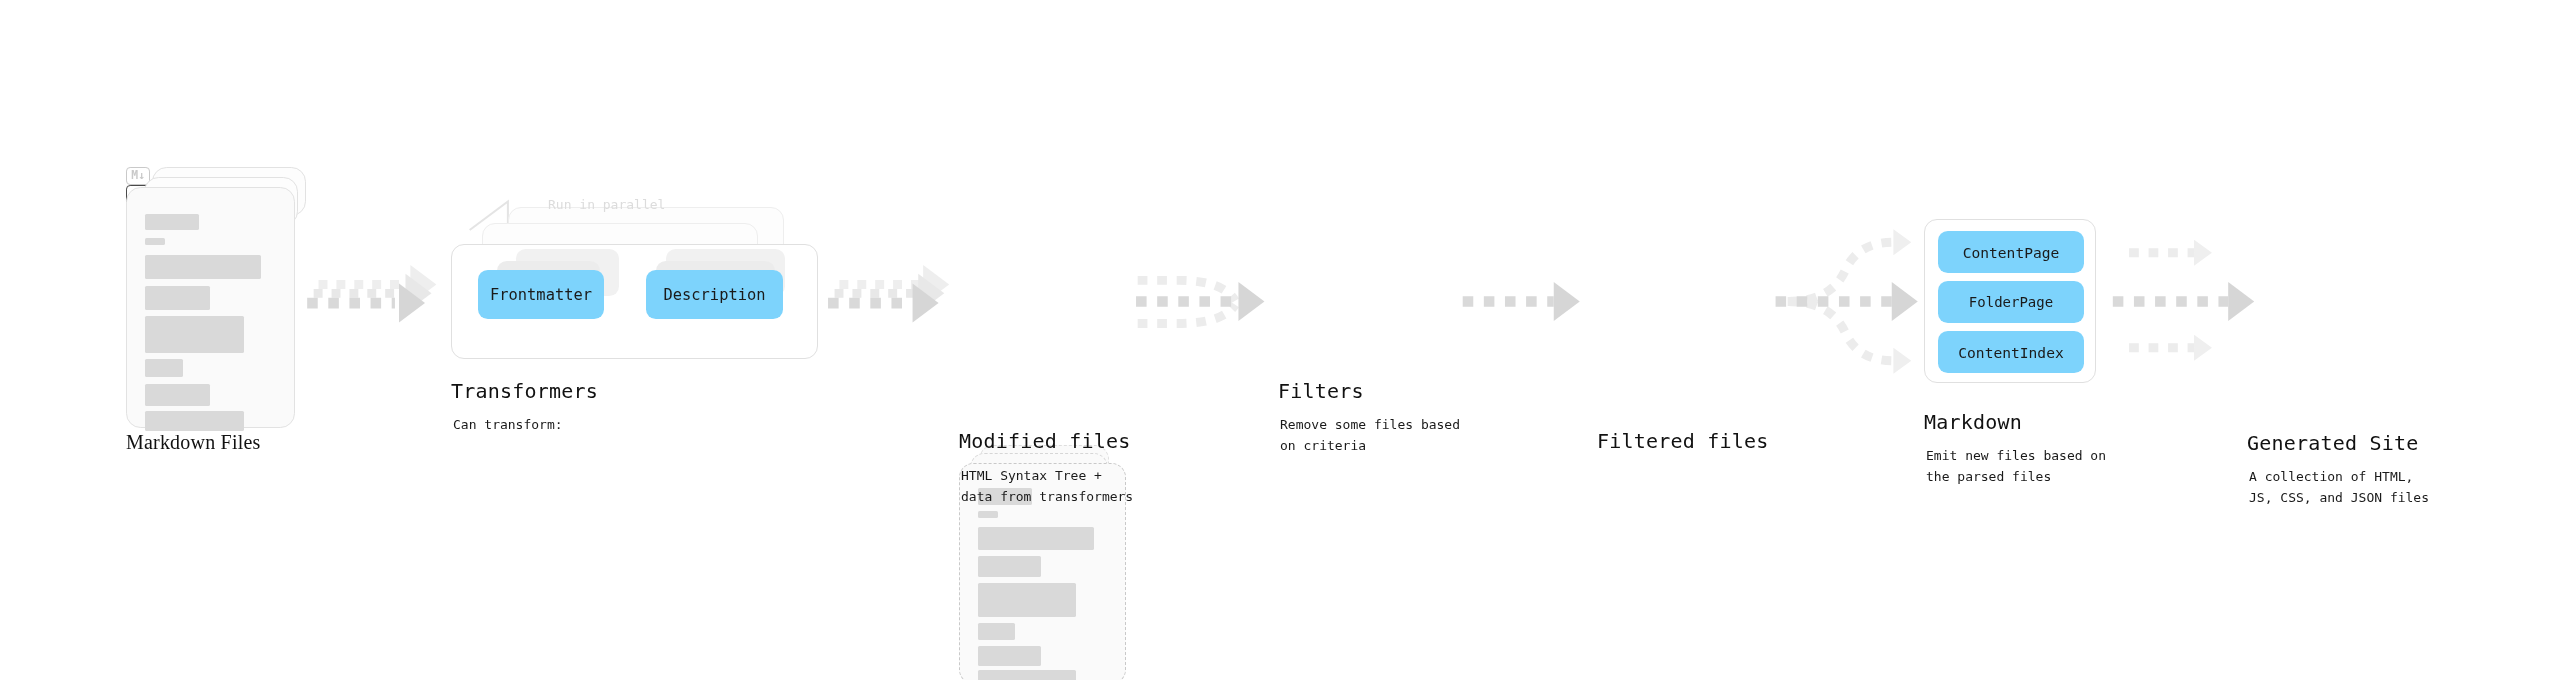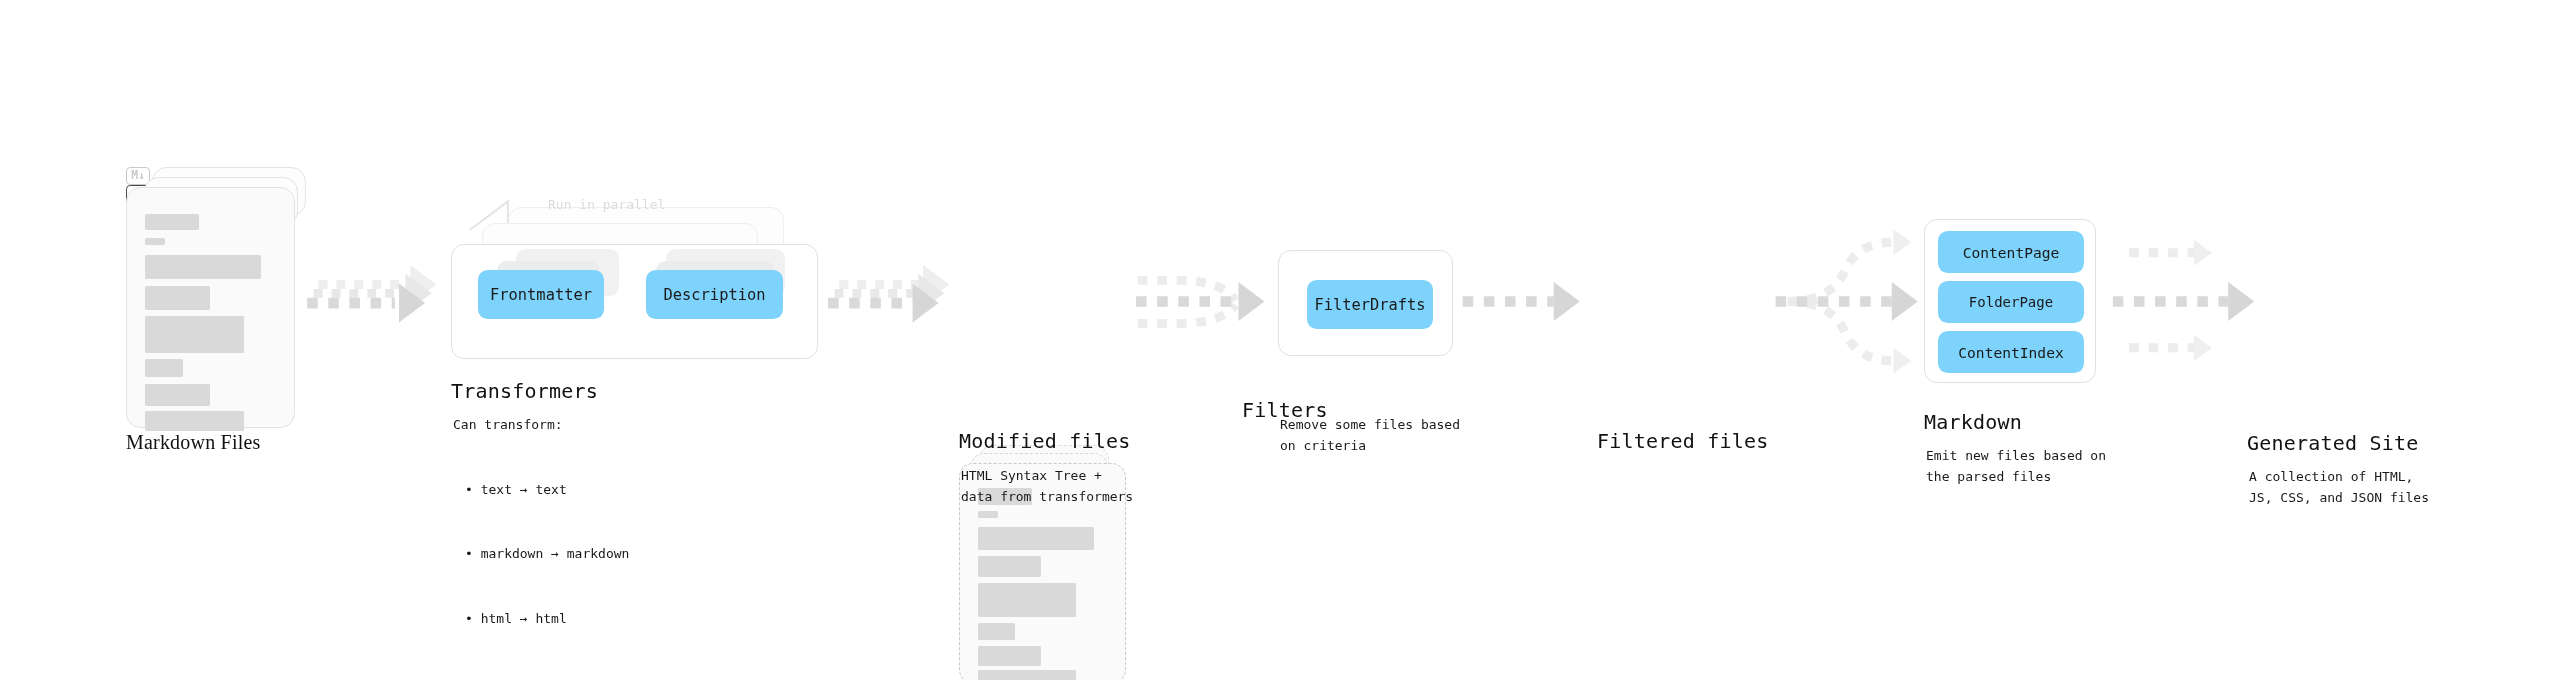--- a/index.html
+++ b/index.html
@@ -242,50 +242,40 @@
     <div class="chip ghost" style="left:205px; top:54px; width:119px; height:47px;"></div>
 
     <div class="chip" style="left:27px; top:63px; width:126px; height:49px;">Frontmatter</div>
     <div class="chip" style="left:195px; top:63px; width:137px; height:49px;">Description</div>
   </div>
 
   <div class="parallel-label" style="left:520px; top:197px;margin-left:28px;">Run in parallel</div>
 
   <div class="title" style="left:451px; top:379px;">Transformers</div>
   <div class="desc" style="left:453px; top:414px;">Can transform:</div>
-  <div class="desc-list" style="left:465px; top:436px;">
-    <div>•&nbsp;<span>text → text</span></div>
-    <div>•&nbsp;<span>markdown → markdown</span></div>
-    <div>•&nbsp;<span>html → html</span></div>
-  </div>
 
   <div class="node card-stack" style="left:959px; top:185px; width:187px; height:244px;">
     <div class="card dashed" style="left:19.5px; top:0px; width:130px; height:36px; border-color:#dedede;"></div>
     <div class="card dashed" style="left:11.4px; top:8.1px; width:138px; height:36px; border-color:#d6d6d6;"></div>
     <div class="card dashed" style="left:0px; top:18px; width:167px; height:221px;">
       <div class="bar" style="left:18px; top:24.4px; width:54px; height:16.3px;"></div>
       <div class="bar" style="left:18px; top:47px; width:19.5px; height:7.3px;"></div>
       <div class="bar" style="left:18px; top:63px; width:116px; height:23px;"></div>
       <div class="bar" style="left:18px; top:92px; width:63px; height:21px;"></div>
       <div class="bar" style="left:18px; top:119px; width:98px; height:34px;"></div>
       <div class="bar" style="left:18px; top:159px; width:37px; height:17px;"></div>
       <div class="bar" style="left:18px; top:182px; width:63px; height:20.3px;"></div>
       <div class="bar" style="left:18px; top:206px; width:98px; height:18.7px;"></div>
     </div>
   </div>
   <div class="title" style="left:959px; top:429px;">Modified files</div>
   <div class="desc" style="left:961px; top:465px;">HTML Syntax Tree +
 data from transformers</div>
 
-  <div class="node" style="left:1278px; top:250px; width:187px; height:106px;">
-    <div class="pbox" style="left:0px; top:0px; width:175px; height:106px;">
-      <div class="chip" style="left:28px; top:29px; width:126px; height:49px;">FilterDrafts</div>
-    </div>
-  </div>
-  <div class="title" style="left:1242px; top:379px;margin-top:19px;">Filters</div>
+  <div class="title" style="left:1278px; top:379px;">Filters</div>
   <div class="desc" style="left:1280px; top:414px;">Remove some files based
 on criteria</div>
 
   <div class="title" style="left:1597px; top:429px;">Filtered files</div>
 
   <div class="node" style="left:1924px; top:219px; width:195px; height:171px;">
     <div class="pbox" style="left:0px; top:0px; width:172px; height:164px;">
       <div class="chip" style="left:13px; top:11.4px; width:146px; height:42px; font-size:14.6px;">ContentPage</div>
       <div class="chip" style="left:13px; top:61px; width:146px; height:42px; font-size:14px;">FolderPage</div>
       <div class="chip" style="left:13px; top:111px; width:146px; height:42px; font-size:14.6px;">ContentIndex</div>

